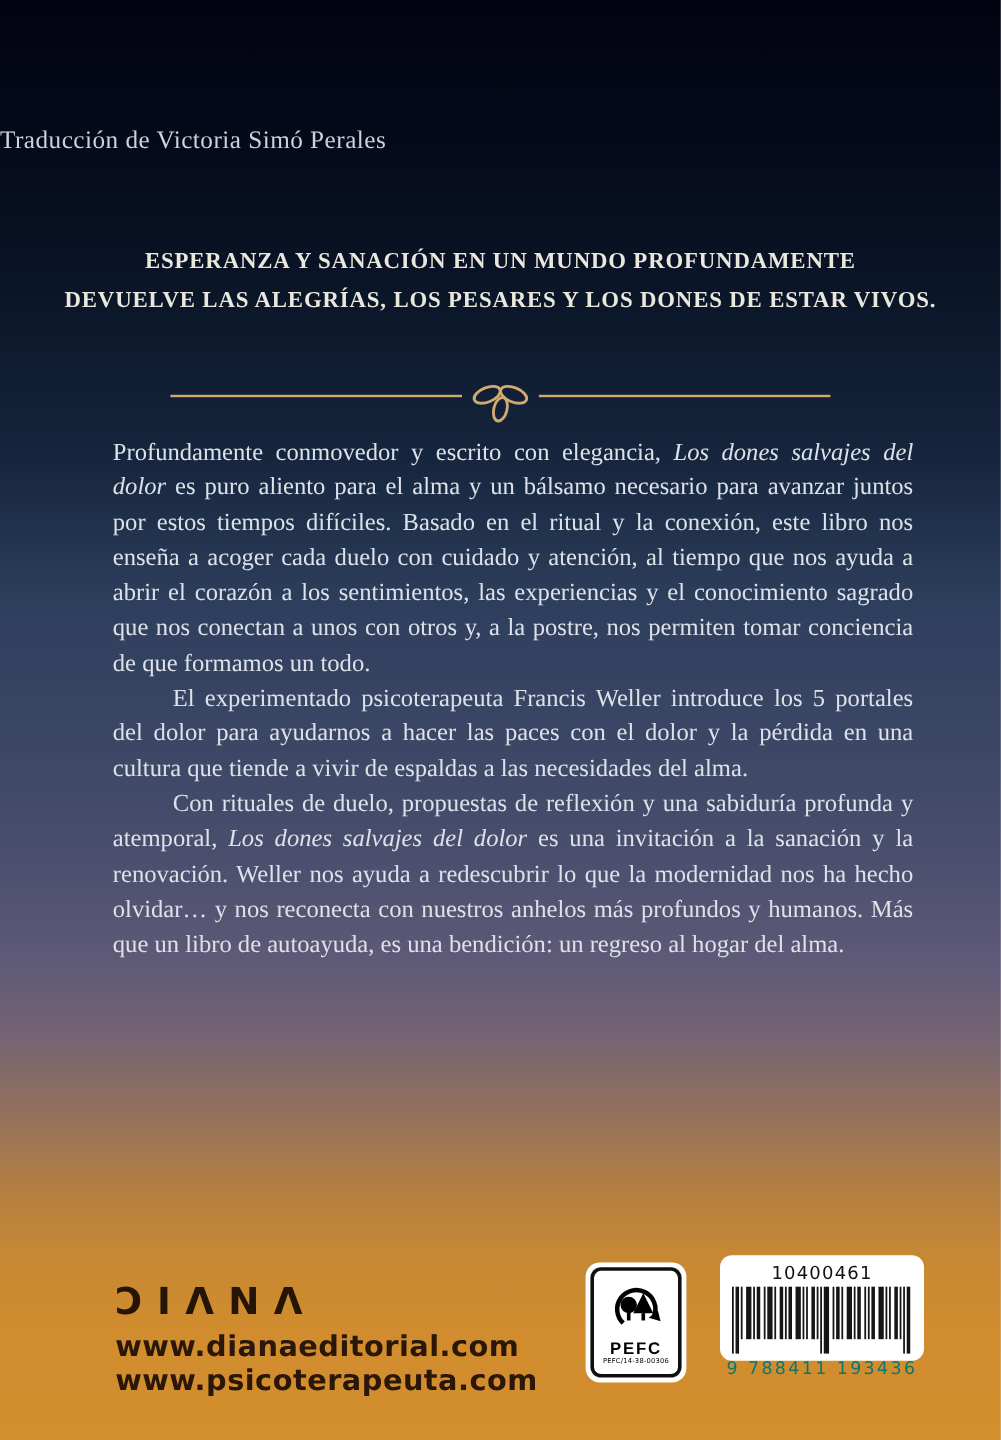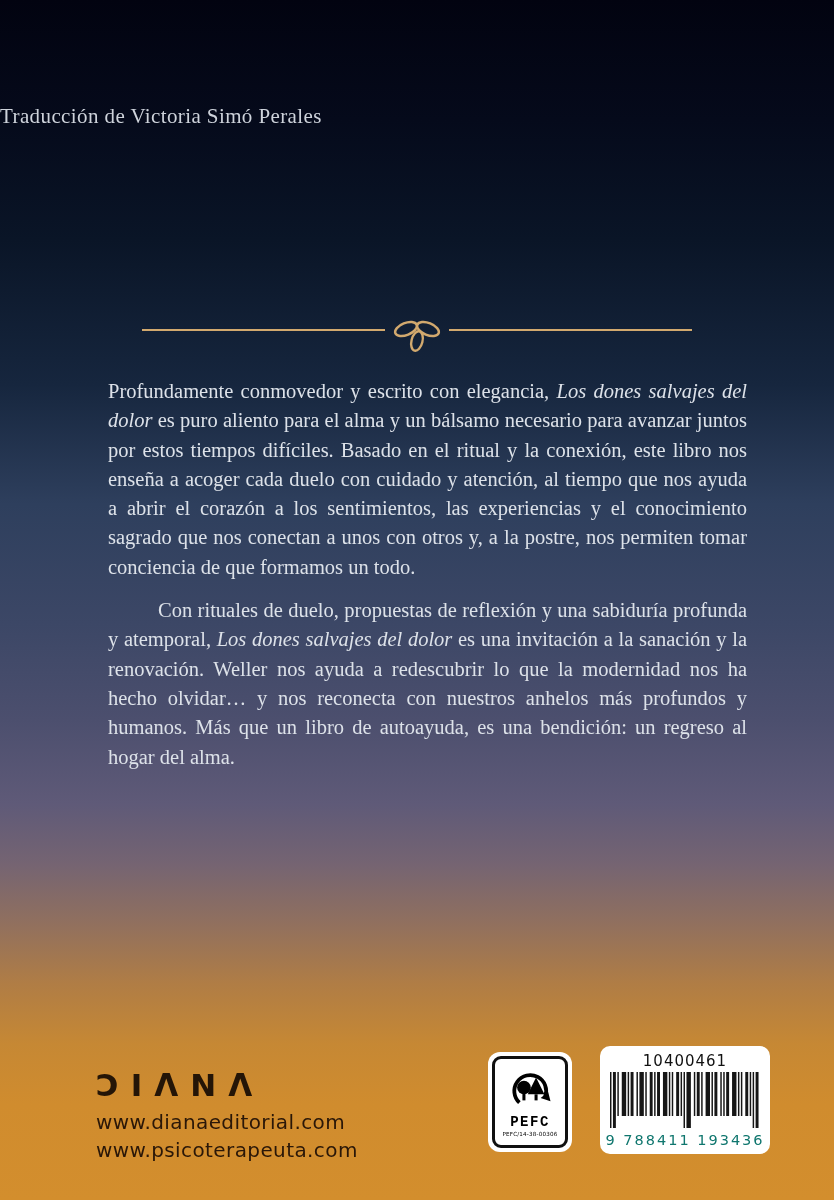--- a/index.html
+++ b/index.html
@@ -35,77 +35,80 @@
   .divider{
     position:absolute;top:308px;left:142px;width:550px;height:44px;
     display:flex;align-items:center;
   }
   .divider .line{flex:1;height:2px;background:#d2a96e;}
   .divider .ornament{width:64px;display:flex;justify-content:center;transform:translateY(5px);}
   .bodytext{
     position:absolute;top:363px;left:94px;width:667px;
     color:#dde2e9;font-size:20.5px;line-height:29.3px;text-align:justify;
   }
-  .bodytext p{margin:14px;}
+  .bodytext p{margin:0;}
   .bodytext p.indent{text-indent:50px;}
   .bodytext .bt{font-style:italic;}
   .publisher{
     position:absolute;left:96px;top:1068px;color:#241507;
     font-family:"DejaVu Sans", sans-serif;
   }
   .brand{
     font-size:31px;font-weight:600;letter-spacing:12px;color:#241507;
     line-height:34px;
   }
-  .websites{margin-top:6px;font-size:20px;font-weight:normal;letter-spacing:.4px;line-height:28px;color:#2a1708;}
+  .websites{margin-top:6px;font-size:24px;font-weight:bold;letter-spacing:.4px;line-height:28px;color:#2a1708;}
   .pefc{
     position:absolute;left:488px;top:1052px;width:84px;height:100px;
     background:#fff;border-radius:12px;box-sizing:border-box;padding:4px;
   }
   .pefc-inner{
     width:100%;height:100%;box-sizing:border-box;border:3px solid #101010;border-radius:9px;
     display:flex;flex-direction:column;align-items:center;justify-content:center;
   }
-  .pefc-name{font-family:Liberation Mono, monospace;font-weight:bold;font-size:14px;letter-spacing:1.5px;color:#000;line-height:14px;}
+  .pefc-name{font-family:Liberation Sans, sans-serif;font-weight:bold;font-size:14px;letter-spacing:1.5px;color:#000;line-height:14px;}
   .pefc-code{font-family:"DejaVu Sans", sans-serif;font-size:5.6px;color:#000;margin-top:2px;letter-spacing:.2px;}
   .barcode{
-    position:absolute;left:600px;top:1046px;width:170px;height:108px;
+    position:absolute;left:600px;top:1046px;width:170px;height:88px;
     background:#fff;border-radius:10px;box-sizing:border-box;
     display:flex;flex-direction:column;align-items:center;padding-top:6px;
   }
   .bc-top{font-family:"DejaVu Sans", sans-serif;font-size:15px;color:#111;letter-spacing:1px;line-height:18px;}
   .bc-bars{margin-top:2px;}
   .bc-isbn{font-family:"DejaVu Sans", sans-serif;font-size:14.5px;color:#0f766e;letter-spacing:2px;margin-top:-2px;line-height:16px;}
 </style>
 </head>
 <body>
 
 <div class="cover">
 
   <div class="translation">Traducción de Victoria Simó Perales</div>
 
   <div class="tagline">
+    <div>ESPERANZA Y SANACIÓN EN UN MUNDO PROFUNDAMENTE</div>
+    <div>DEVUELVE LAS ALEGRÍAS, LOS PESARES Y LOS DONES DE ESTAR VIVOS.</div>
   </div>
 
   <div class="divider">
     <div class="line"></div>
     <div class="ornament">
       <svg width="52" height="40" viewBox="0 0 52 40" aria-hidden="true">
         <g fill="none" stroke="#d2a96e" stroke-width="2.4" stroke-linecap="round">
           <ellipse cx="15" cy="14" rx="11.5" ry="6" transform="rotate(-22 15 14)"></ellipse>
           <ellipse cx="37" cy="14" rx="11.5" ry="6" transform="rotate(22 37 14)"></ellipse>
           <ellipse cx="26" cy="26" rx="5.5" ry="10" transform="rotate(14 26 26)"></ellipse>
         </g>
       </svg>
     </div>
     <div class="line"></div>
   </div>
 
   <div class="bodytext">
     <p><span>Profundamente conmovedor y escrito con elegancia, </span><span class="bt">Los dones salvajes del dolor</span><span> es puro aliento para el alma y un bálsamo necesario para avanzar juntos por estos tiempos difíciles. Basado en el ritual y la conexión, este libro nos enseña a acoger cada duelo con cuidado y atención, al tiempo que nos ayuda a abrir el corazón a los sentimientos, las experiencias y el conocimiento sagrado que nos conectan a unos con otros y, a la postre, nos permiten tomar conciencia de que formamos un todo.</span></p>
+    <p class="indent"><span></span><span class="bt"></span><span>El experimentado psicoterapeuta Francis Weller introduce los 5 portales del dolor para ayudarnos a hacer las paces con el dolor y la pérdida en una cultura que tiende a vivir de espaldas a las necesidades del alma.</span></p>
     <p class="indent"><span>Con rituales de duelo, propuestas de reflexión y una sabiduría profunda y atemporal, </span><span class="bt">Los dones salvajes del dolor</span><span> es una invitación a la sanación y la renovación. Weller nos ayuda a redescubrir lo que la modernidad nos ha hecho olvidar… y nos reconecta con nuestros anhelos más profundos y humanos. Más que un libro de autoayuda, es una bendición: un regreso al hogar del alma.</span></p>
   </div>
 
   <div class="publisher">
     <div class="brand">ƆIΛNΛ</div>
     <div class="websites">
       <div>www.dianaeditorial.com</div>
       <div>www.psicoterapeuta.com</div>
     </div>
   </div>

